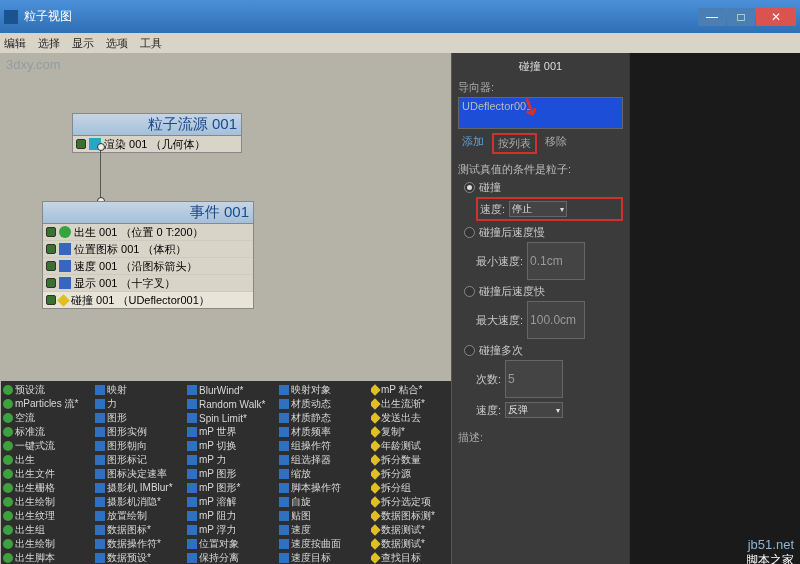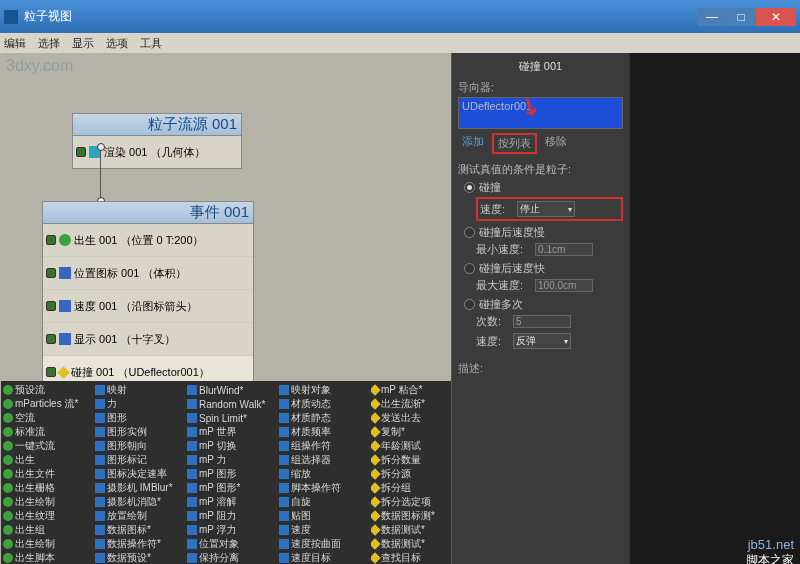--- a/index.html
+++ b/index.html
@@ -10,21 +10,21 @@
 .titlebar .min{background:#4a7fb5}
 .titlebar .max{background:#4a7fb5}
 .titlebar .close{background:#d9534f;width:40px}
 .menubar{height:20px;background:#d9d4c8;display:flex;align-items:center;padding-left:4px;gap:12px;color:#222}
 .main{display:flex;height:calc(100% - 44px)}
 .canvas{flex:1;background:#b5b2a8;position:relative;overflow:hidden}
 .panel{width:165px;background:#3b3b3b;color:#c8c8c8;padding:4px 6px;font-size:11px;border-left:1px solid #555}
 .darkright{width:170px;background:#1a1a1a;border-left:1px solid #333;position:relative}
 .node{position:absolute;background:#d9d4c8;border:1px solid #888;font-size:11px}
 .node-title{background:linear-gradient(#c5d5e5,#a5c0da);color:#1a4a8a;padding:1px 4px;font-size:15px;text-align:right;border-bottom:1px solid #888}
-.node-row{display:flex;align-items:center;padding:0 3px;height:32px;gap:3px;border-bottom:1px solid #cfcabf}
+.node-row{display:flex;align-items:center;padding:0 3px;height:16px;gap:3px;border-bottom:1px solid #cfcabf}
 .node-row:last-child{border-bottom:none}
 .port{width:8px;height:8px;background:#3a7030;border:1px solid #333;border-radius:2px}
 .nicon{width:12px;height:12px;display:inline-block}
 .ic-cyan{background:#2aa5c5}
 .ic-green{background:#37a33d;border-radius:50%}
 .ic-blue{background:#3665c5}
 .ic-yellow{background:#e0c020;transform:rotate(45deg);width:9px;height:9px}
 .node1{left:72px;top:60px;width:168px}
 .node2{left:42px;top:148px;width:210px}
 .wire{position:absolute;width:1px;background:#555;left:100px;top:94px;height:54px}
@@ -35,32 +35,32 @@
 .fieldlbl{color:#aaa;margin:4px 0 2px}
 .txtfield{border:1px solid #666;background:#1d4ed8;color:#bbb;padding:2px 3px;margin-bottom:4px;font-size:11px}
 .redbox{border:2px solid #d03030}
 .btnrow{display:flex;gap:4px;margin:4px 0 8px}
 .btn{color:#aaa;font-size:11px;padding:1px 4px}
 .btn.red{border:2px solid #d03030}
 .section-title{color:#bbb;margin:3px 0}
 .radio-row{display:flex;align-items:center;gap:4px;margin:2px 0 2px 6px}
 .radio{width:9px;height:9px;border:1px solid #888;border-radius:50%;background:#333}
 .radio.on::after{content:'';display:block;width:5px;height:5px;background:#ddd;border-radius:50%;margin:2px}
-.param{display:flex;align-items:center;gap:12px;margin:2px 0 4px 18px}
-.numbox{background:#444;border:1px solid #666;color:#999;padding:0 2px;width:52px;font-size:10px}
+.param{display:flex;align-items:center;gap:4px;margin:2px 0 4px 18px}
+.numbox{background:#444;border:1px solid #666;color:#999;padding:11px 2px;width:52px;font-size:12px}
 .combo{background:#444;border:1px solid #666;color:#ddd;padding:0 2px;width:52px;font-size:10px;display:flex;justify-content:space-between;align-items:center}
 .combo .arrow{font-size:8px}
 .redarrow{position:absolute;left:520px;top:92px;color:#d03030;font-size:24px;font-weight:bold;transform:rotate(25deg)}
 .bottombar{position:absolute;left:1px;bottom:0;width:470px;height:188px;background:#2e2e2e;display:flex;flex-wrap:wrap;align-content:flex-start;padding:2px;gap:0}
 .bcol{display:flex;flex-direction:column;width:92px}
 .bitem{display:flex;align-items:center;gap:2px;height:14px;color:#d8d8d8;font-size:10px;white-space:nowrap;overflow:hidden}
 .bi-g{width:10px;height:10px;background:#3ea03e;border-radius:50%}
 .bi-y{width:8px;height:8px;background:#e0c020;transform:rotate(45deg)}
 .bi-b{width:10px;height:10px;background:#3070c0}
-.wm{position:absolute;left:6px;top:4px;color:#6b8a9f;font-size:16px;opacity:.5}
+.wm{position:absolute;left:6px;top:4px;color:#6b8a9f;font-size:13px;opacity:.5}
 .logo{position:absolute;right:6px;bottom:4px;color:#fff;font-size:12px;text-align:right}
 .logo .small{font-size:13px;color:#8ab4d9}
 </style>
 </head>
 <body>
 
 <div class="titlebar">
   <span class="icon"></span>
   <span>粒子视图</span>
   <span class="spacer"></span>

